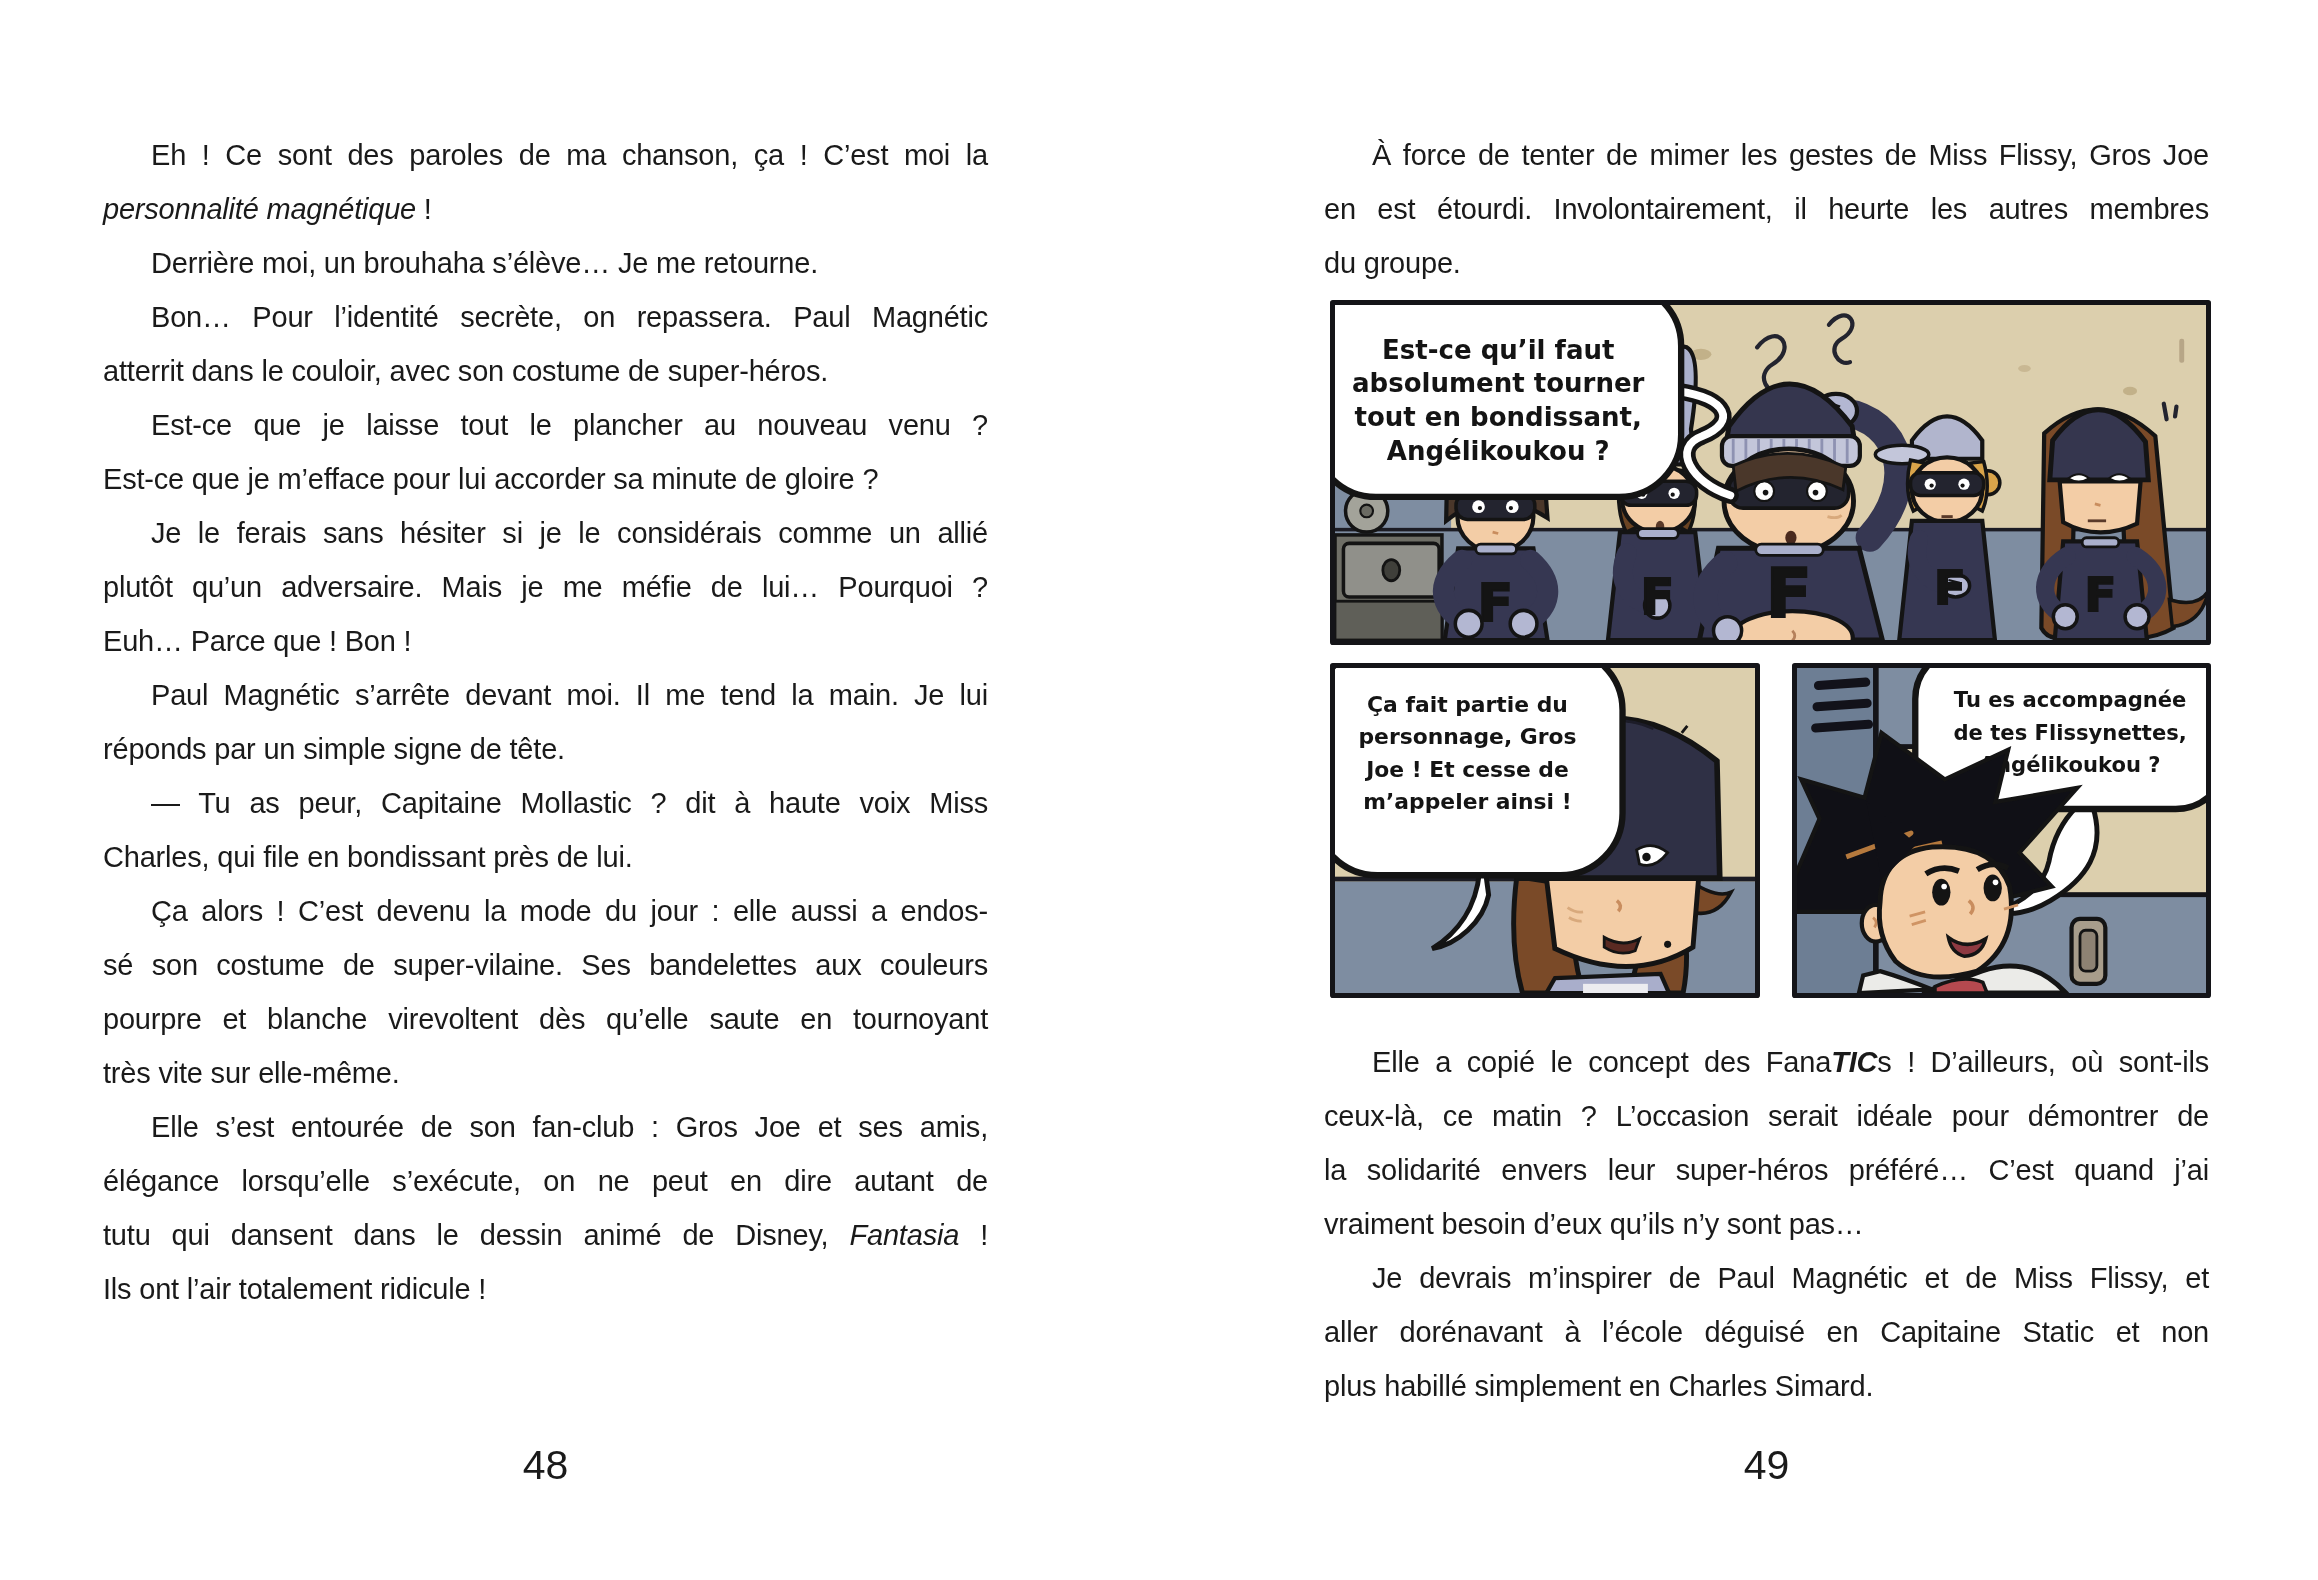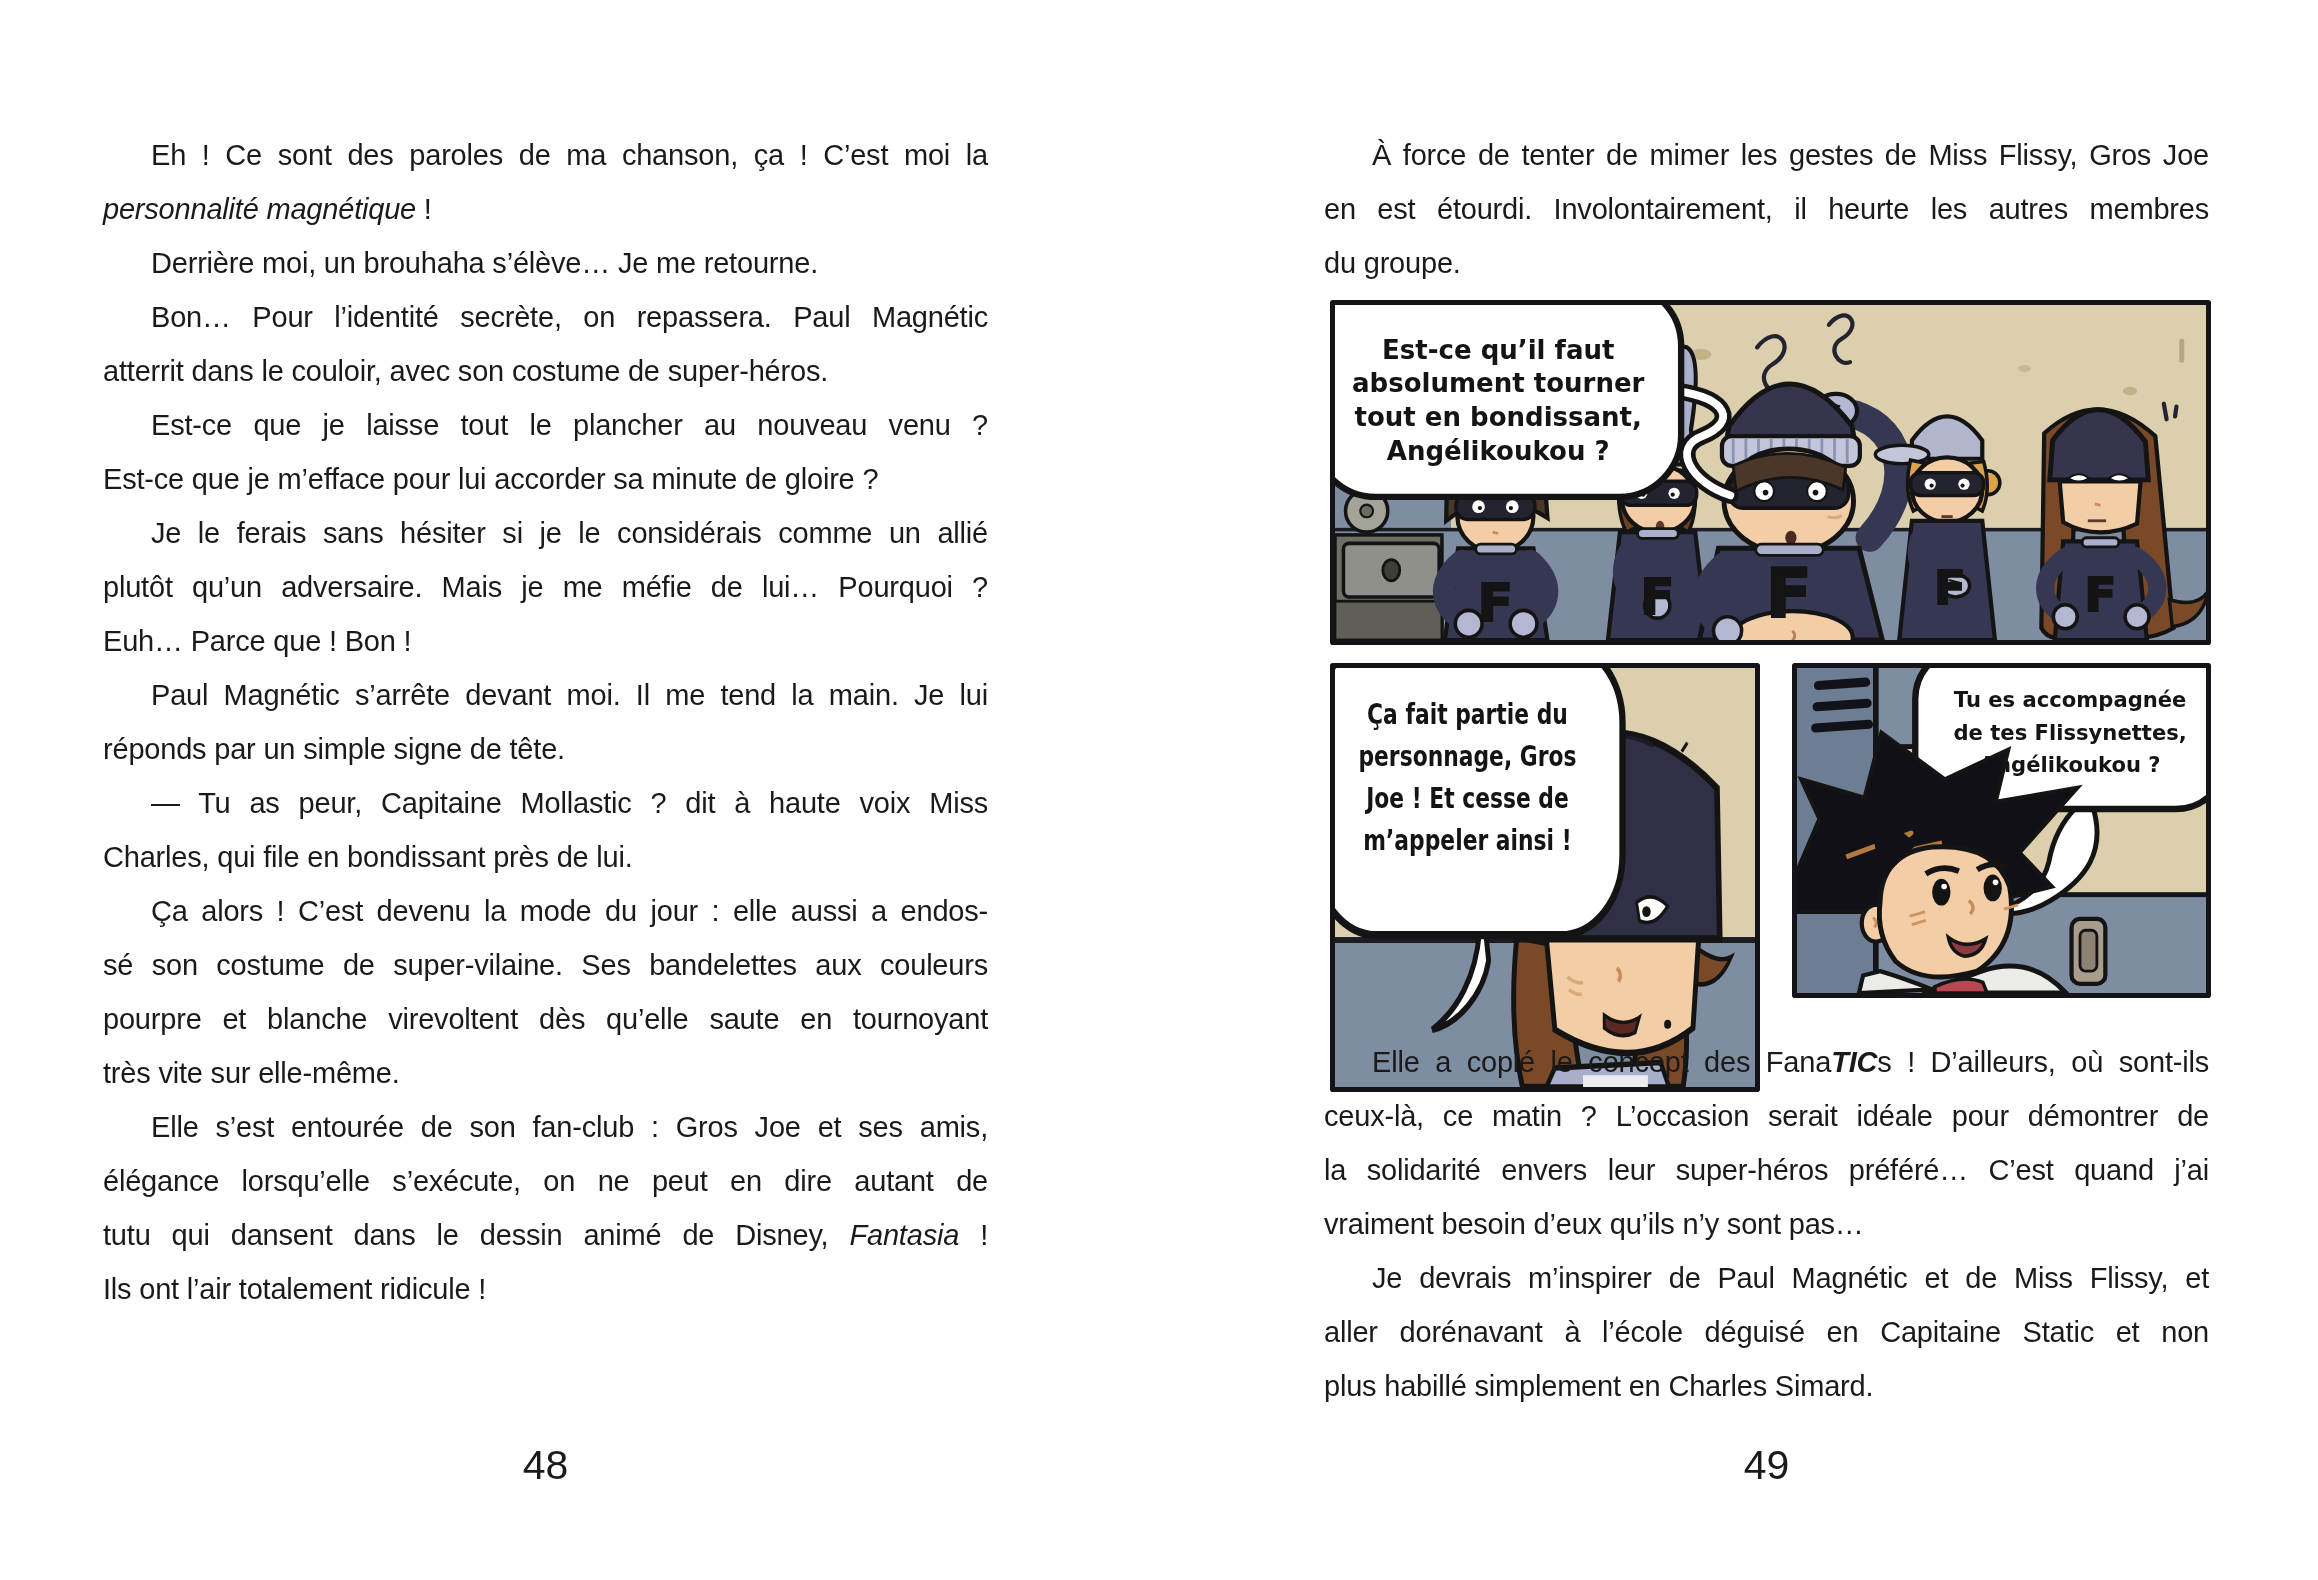--- a/index.html
+++ b/index.html
@@ -204,21 +204,21 @@
           <path d="M487 122 C558 132 572 166 522 186 C478 202 506 252 562 270" fill="none" stroke="#ffffff" stroke-width="11" stroke-linecap="round"></path>
           <rect x="-30" y="-30" width="522" height="302" rx="88" fill="#ffffff" stroke="#141414" stroke-width="9"></rect>
           <text x="232" y="76" text-anchor="middle" font-size="37" class="bubtxt">Est-ce qu’il faut</text>
           <text x="232" y="124" text-anchor="middle" font-size="37" class="bubtxt">absolument tourner</text>
           <text x="232" y="172" text-anchor="middle" font-size="37" class="bubtxt">tout en bondissant,</text>
           <text x="232" y="220" text-anchor="middle" font-size="37" class="bubtxt">Angélikoukou ?</text>
         </g>
       </svg>
     </div>
 
-    <div class="panel" style="left:1330px;top:663px;width:430px;height:429px;">
+    <div class="panel" style="left:1330px;top:663px;width:430px;height:335px;">
       <svg viewBox="0 0 596 461" preserveAspectRatio="none">
         <rect x="0" y="0" width="596" height="461" fill="#dccfad"></rect>
         <ellipse cx="470" cy="102" rx="10" ry="6" fill="#b7a687"></ellipse>
         <path d="M492 92 l8 -10" stroke="#141414" stroke-width="4" fill="none"></path>
         <path d="M380 120 l16 2" stroke="#b7a687" stroke-width="5" fill="none"></path>
         <rect x="0" y="296" width="596" height="7" fill="#1c1c24"></rect>
         <rect x="0" y="303" width="596" height="158" fill="#7e8da1"></rect>
         <g>
           <path d="M258 296 Q246 390 266 461 L352 461 Q330 380 336 308 Z" fill="#7a4a28" stroke="#141414" stroke-width="7"></path>
           <path d="M482 296 Q508 390 494 461 L418 461 Q440 380 436 308 Z" fill="#7a4a28" stroke="#141414" stroke-width="7"></path>

